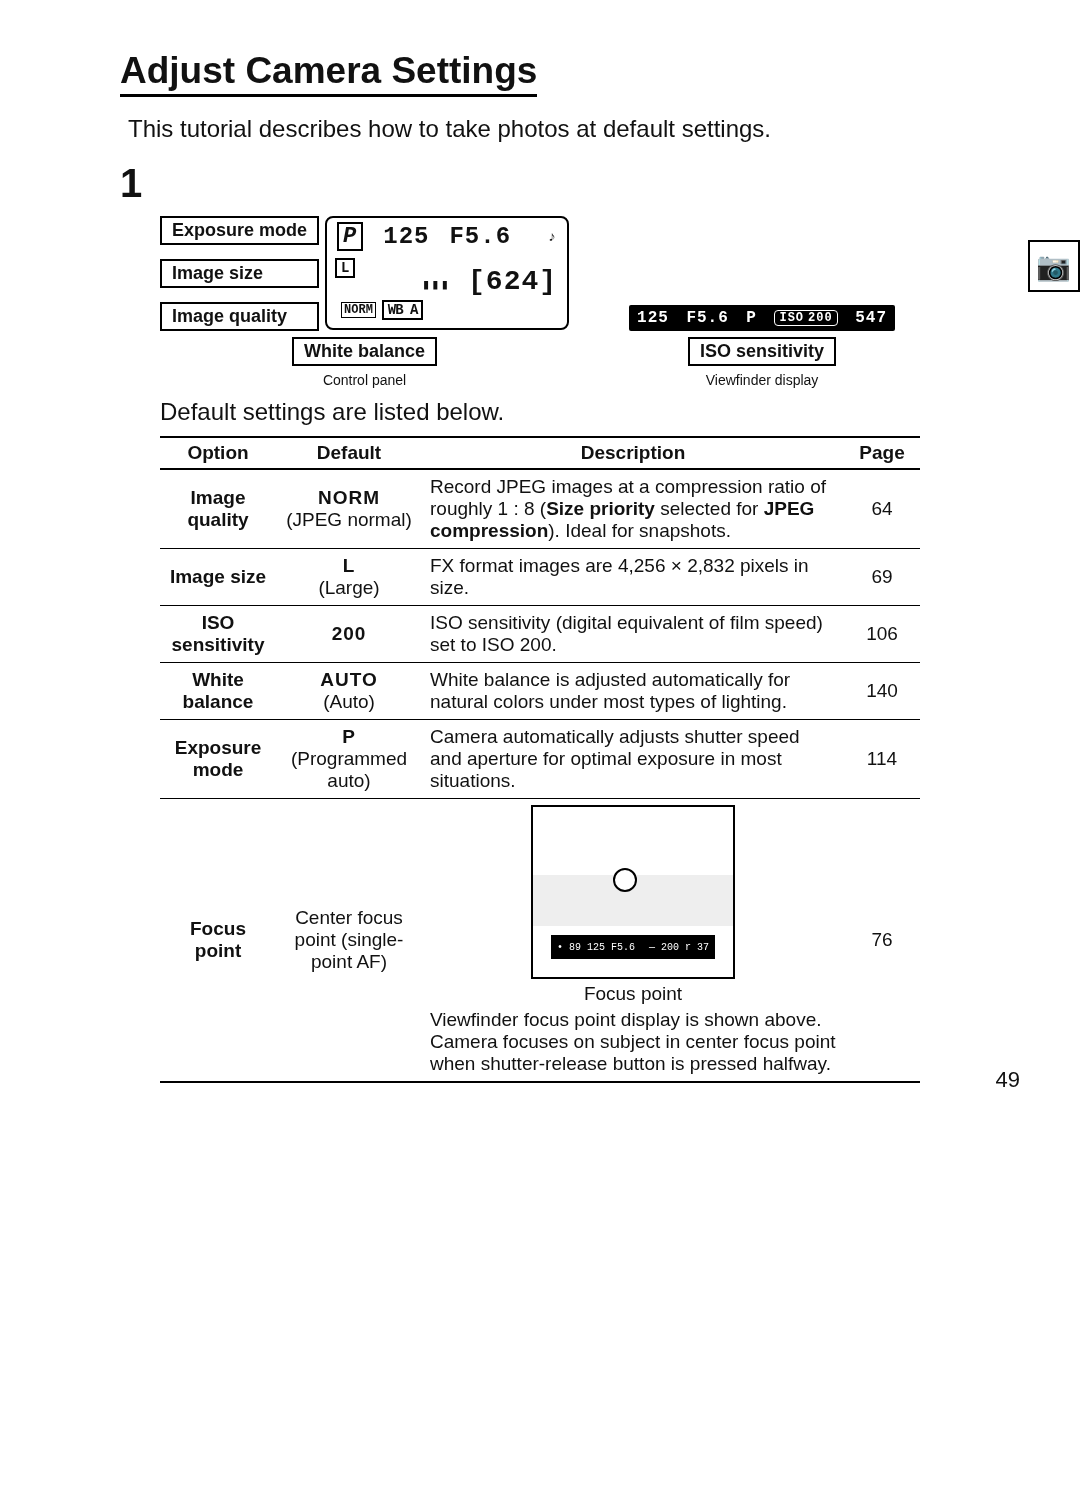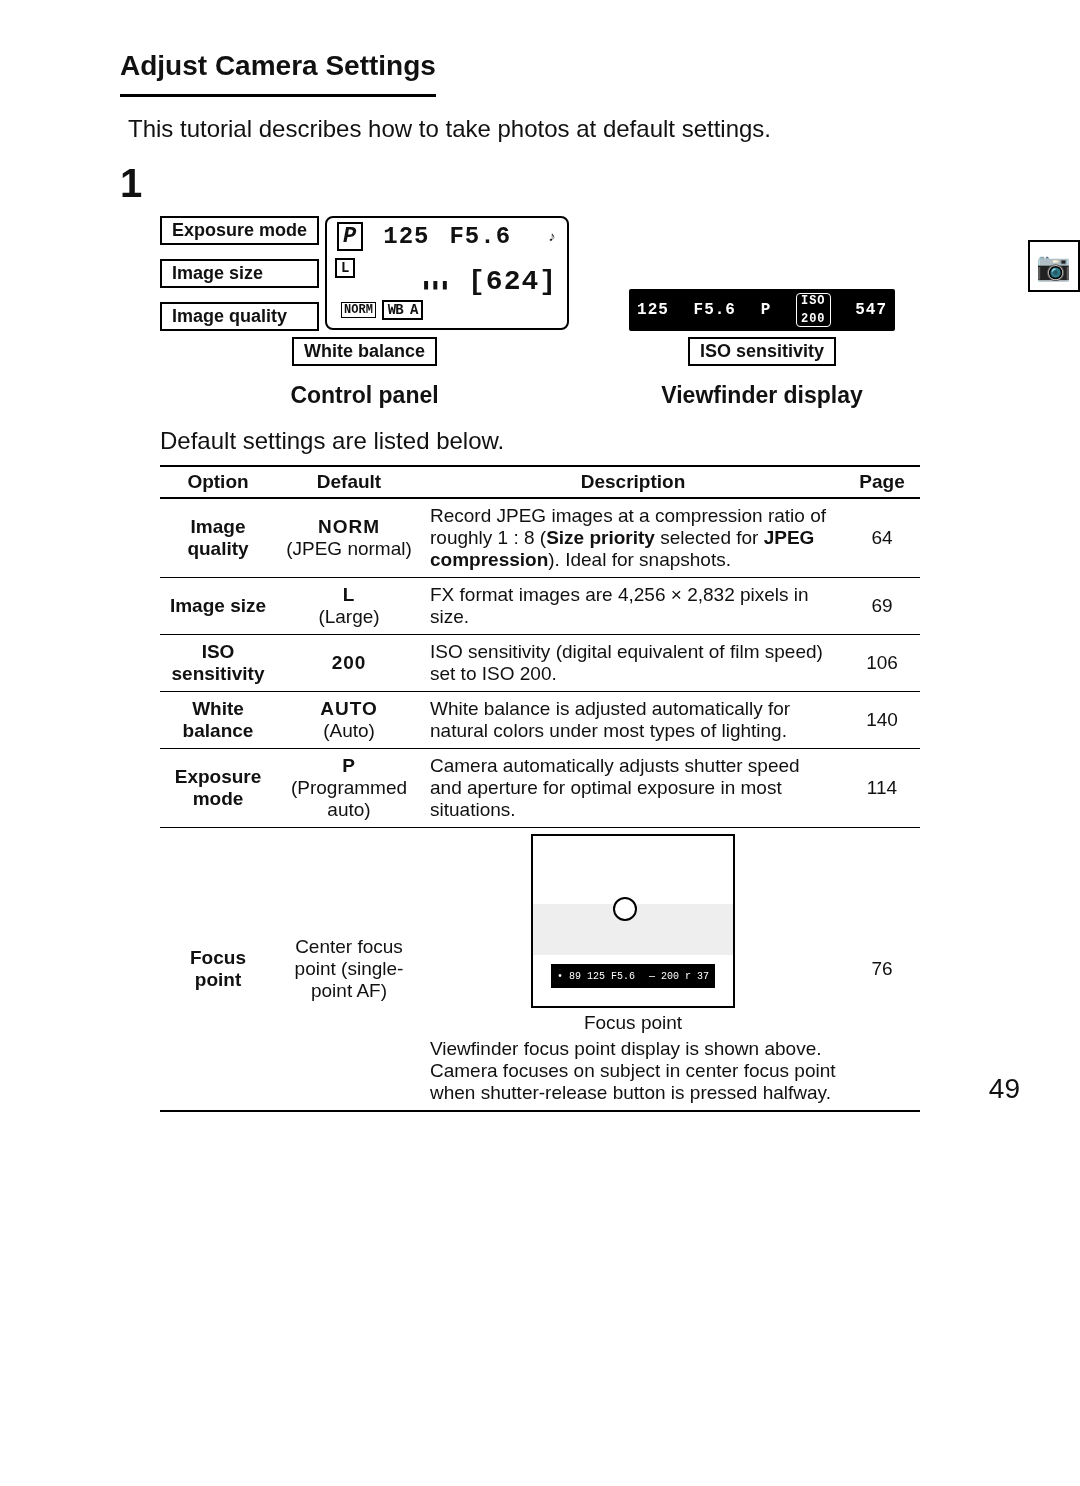--- a/index.html
+++ b/index.html
@@ -5,25 +5,25 @@
   body {
     font-family: "Segoe UI", "Helvetica Neue", Arial, sans-serif;
     margin: 0;
     padding: 50px 60px 40px 120px;
     width: 1080px;
     box-sizing: border-box;
     position: relative;
     color: #111;
   }
   h1.title {
-    font-size: 28px;
+    font-size: 37px;
     font-weight: 700;
     margin: 0 0 8px 0;
     border-bottom: 3px solid #000;
-    padding-bottom: 12px;
+    padding-bottom: 2px;
     display: inline-block;
   }
   .intro {
     font-size: 24px;
     margin: 10px 0 18px 8px;
   }
   .step-row {
     display: flex;
     align-items: baseline;
     margin-bottom: 10px;
@@ -147,31 +147,30 @@
     border-radius: 2px;
   }
   .iso-chip {
     border: 1px solid #fff;
     border-radius: 4px;
     padding: 0 4px;
     font-size: 12px;
     display: flex;
     align-items: center;
     gap: 4px;
-    flex-direction: column;
   }
   .diagram-caption {
-    font-weight: 700;
-    font-size: 23px;
-    margin-top: 16px;
+    font-weight: 400;
+    font-size: 14px;
+    margin-top: 6px;
   }
   .cp-row { display:flex; align-items:flex-start; }
   .subtext {
     font-size: 24px;
-    margin: 18px 0 10px 40px;
+    margin: 10px 0 10px 40px;
   }
   table.settings {
     border-collapse: collapse;
     width: 760px;
     margin-left: 40px;
     font-size: 19px;
   }
   table.settings th {
     border-top: 2px solid #000;
     border-bottom: 2px solid #000;
@@ -227,22 +226,22 @@
     font-size: 10px;
     display: flex;
     justify-content: space-between;
     align-items: center;
     padding: 0 6px;
   }
   .focus-caption { text-align: center; font-size: 19px; margin-bottom: 4px; }
   .pagenum {
     position: absolute;
     right: 60px;
-    bottom: 47px;
-    font-size: 28px;
+    bottom: 30px;
+    font-size: 22px;
   }
 </style>
 </head>
 <body>
 
 
 
 <div class="sidebar-tab">📷</div>
 
 <h1 class="title">Adjust Camera Settings</h1>

